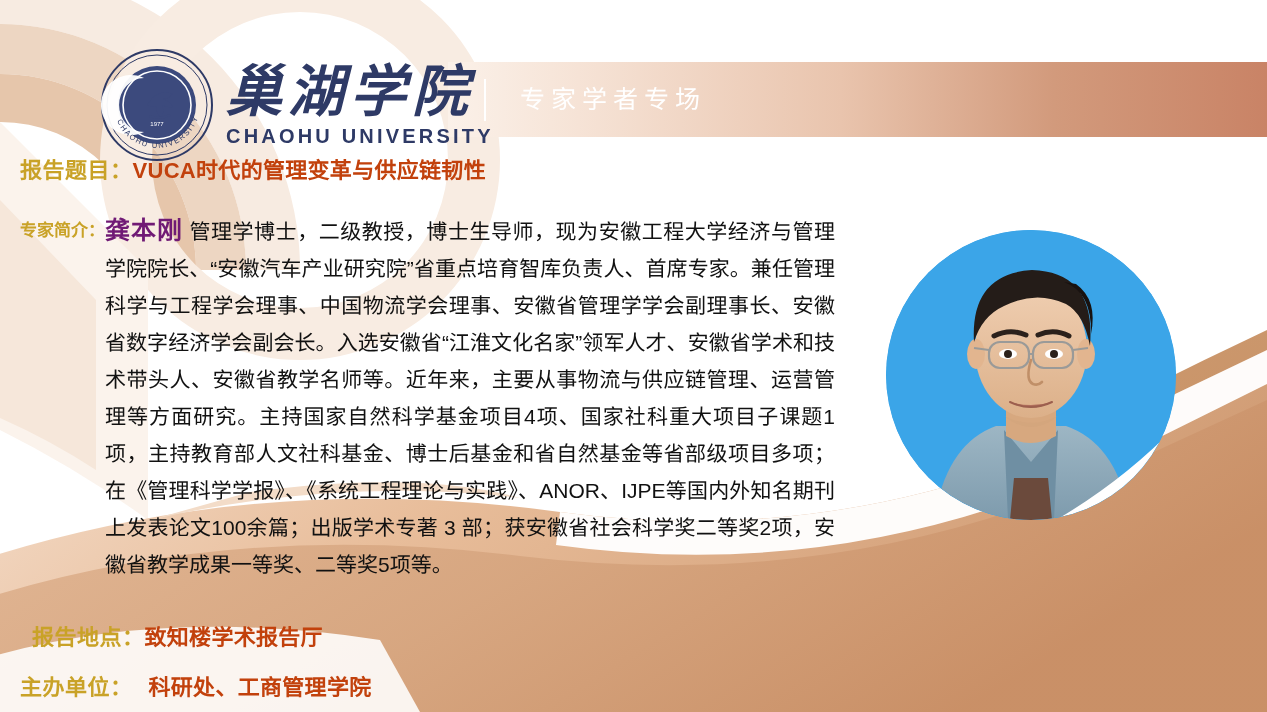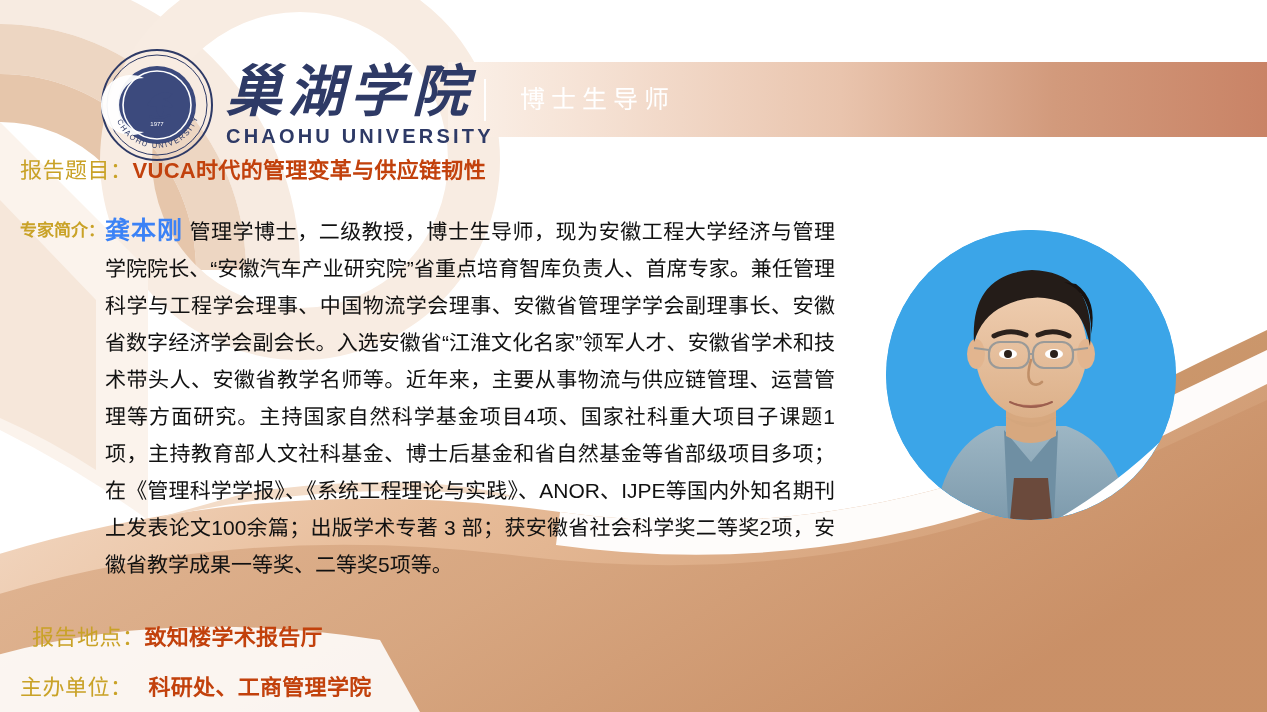--- a/index.html
+++ b/index.html
@@ -88,21 +88,21 @@
   
   .field{
     position:absolute;
     display:flex;
     align-items:flex-start;
     z-index:7;
     white-space:nowrap;
   }
   .field-label{
     font-size:22px;
-    font-weight:normal;
+    font-weight:bold;
     color:#c9a227;
     line-height:32px;
     flex:none;
     letter-spacing:0.5px;
   }
   .field-value{
     font-size:22px;
     font-weight:bold;
     color:#c2410c;
     line-height:32px;
@@ -134,21 +134,21 @@
   #bio-body{
     font-size:21px;
     color:#111111;
     line-height:37px;
     text-align:justify;
     width:730px;
   }
   #bio-name{
     font-size:25px;
     font-weight:bold;
-    color:#3b82f6;
+    color:#701a75;
     letter-spacing:0.5px;
   }
   
   #portrait{
     position:absolute;
     left:886px;top:230px;
     width:290px;height:290px;
     border-radius:50%;
     overflow:hidden;
     background:#3ba5e8;
@@ -207,21 +207,21 @@
       <path d="M 560,512 Q 840,550 1100,430 L 1267,350 L 1267,384 L 1110,462 Q 845,585 556,545 Z" fill="#ffffff" opacity="0.96"></path>
 
       <path d="M 150,520 Q 340,476 520,498 Q 420,470 250,492 Z" fill="#f3dcc8"></path>
 
       <path d="M -20,660 Q 160,606 380,640 L 420,712 L -20,712 Z" fill="#ffffff" opacity="0.88"></path>
     </g>
   </svg>
 
   <div id="banner">
     <span id="banner-divider"></span>
-    <span id="banner-subtitle">博士生导师</span>
+    <span id="banner-subtitle">专家学者专场</span>
   </div>
 
   <div id="logo-block">
     <svg id="logo-seal" viewBox="0 0 114 114">
       <circle cx="57" cy="57" r="55" fill="none" stroke="#2e3a66" stroke-width="2"></circle>
       <circle cx="57" cy="57" r="50" fill="none" stroke="#2e3a66" stroke-width="1"></circle>
       <circle cx="57" cy="57" r="39" fill="#3c4a7d"></circle>
       <circle cx="57" cy="57" r="34" fill="none" stroke="#ffffff" stroke-width="1.6"></circle>
 
       <path d="M 44,30 A 30,30 0 1 0 44,84 A 24,26 0 1 1 44,30 Z" fill="#ffffff" opacity="0.95"></path>

